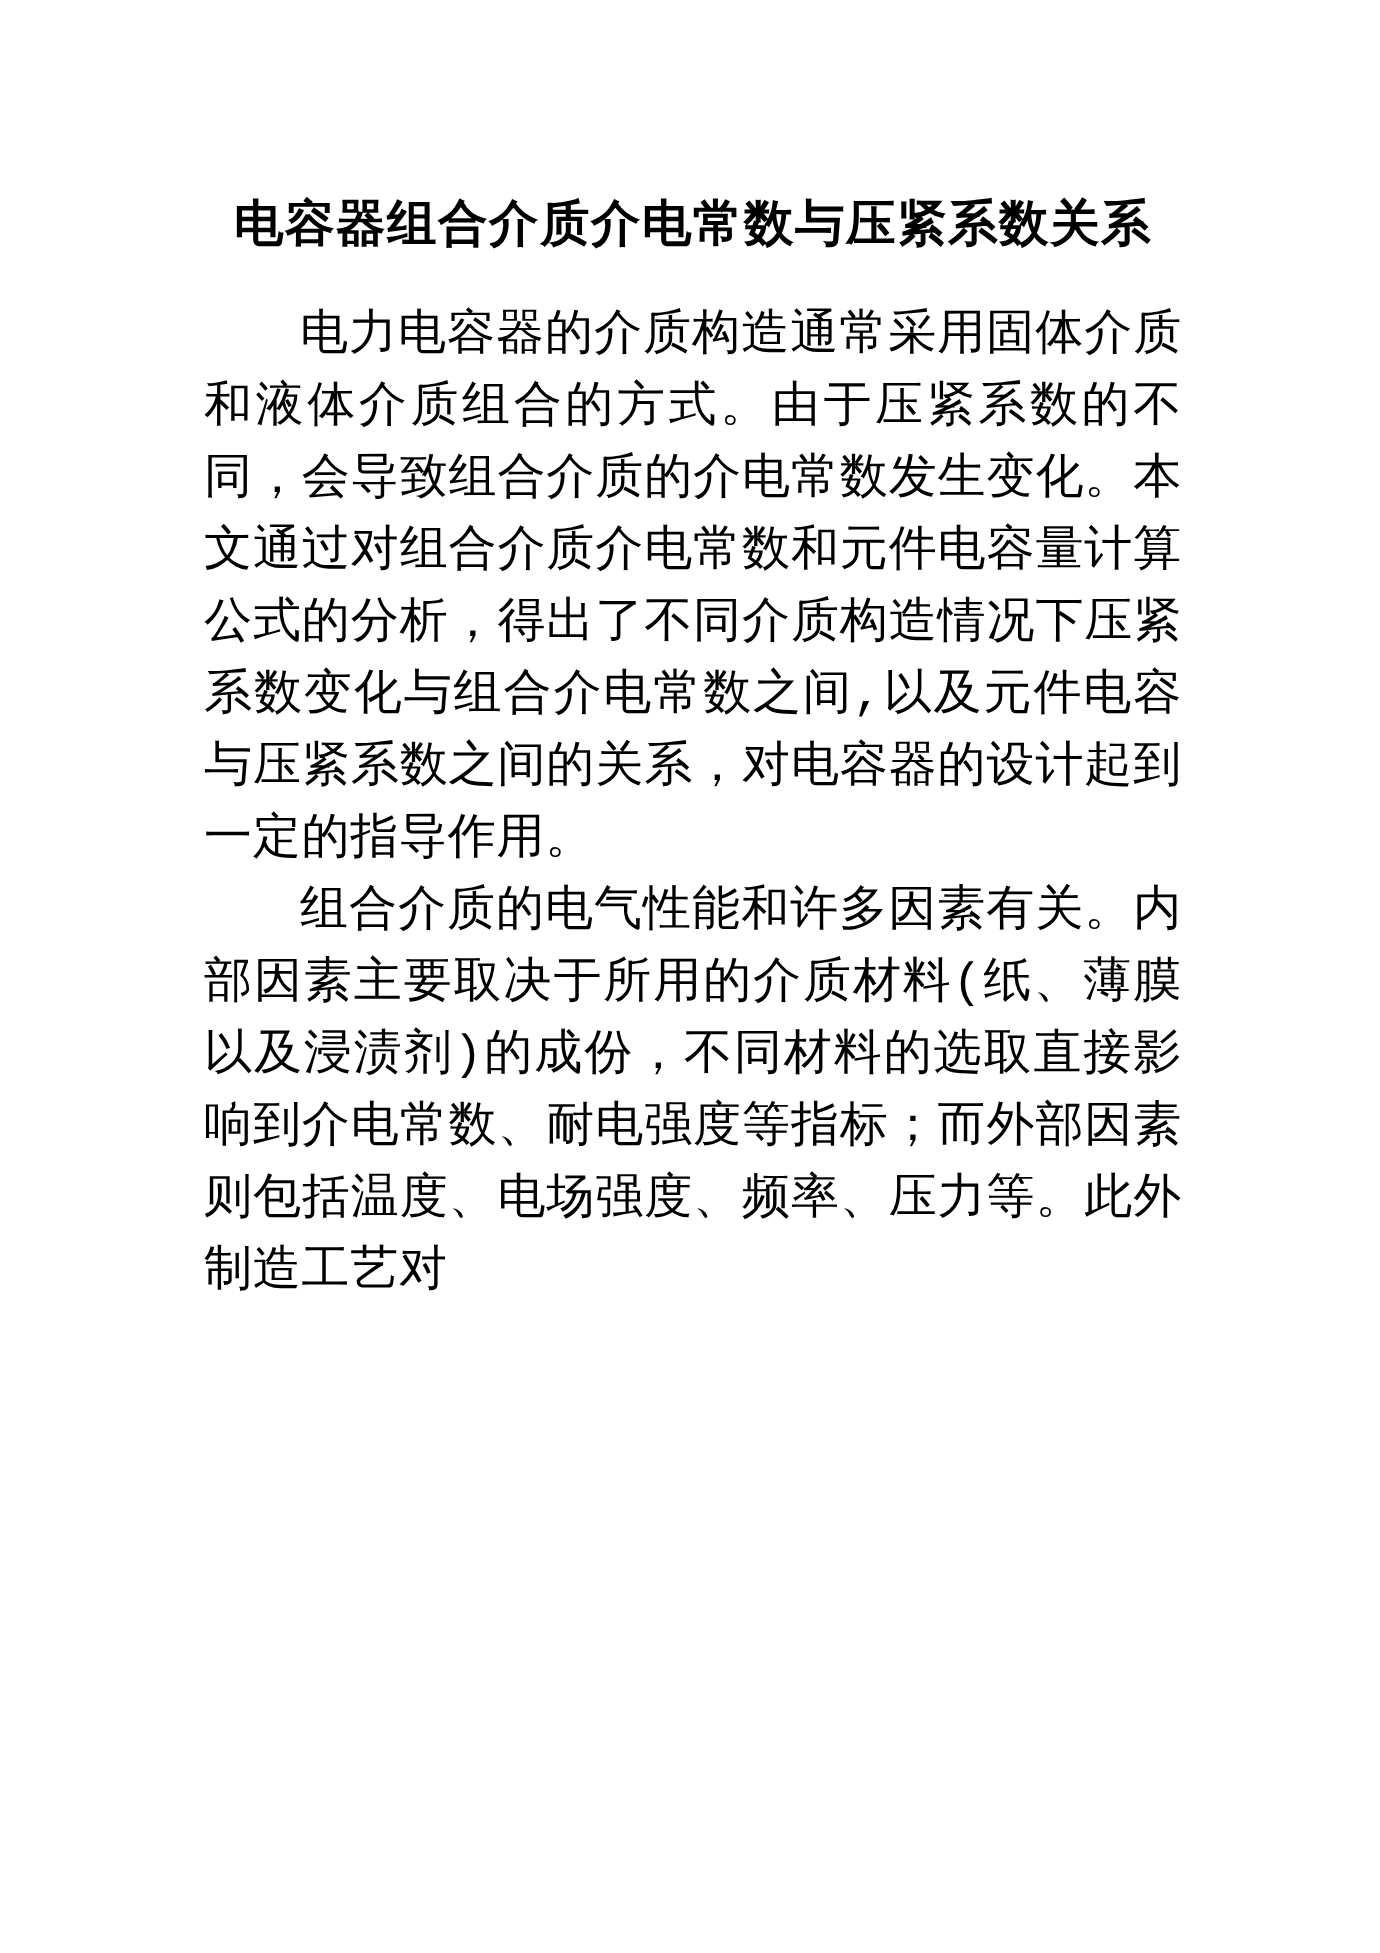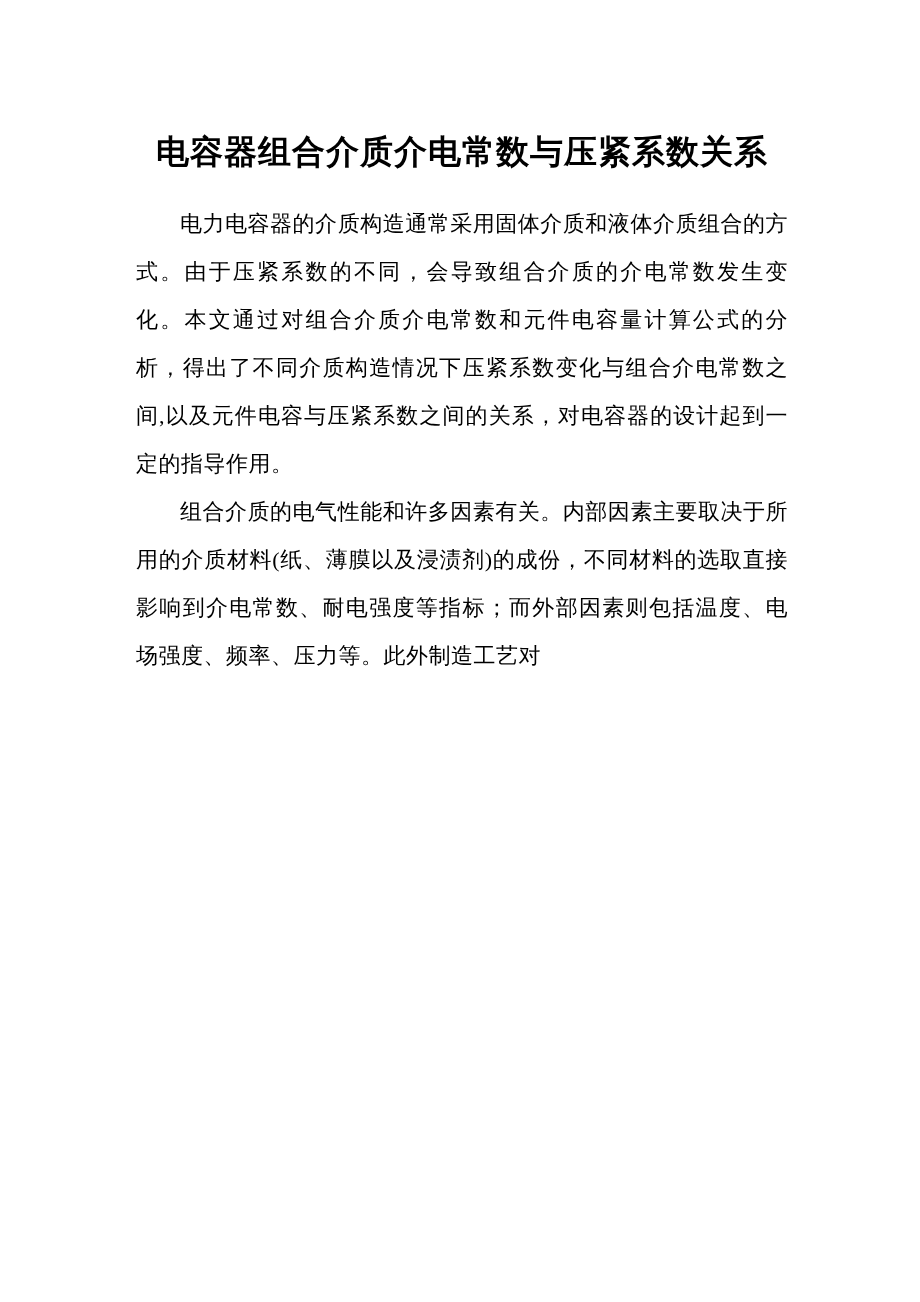--- a/index.html
+++ b/index.html
@@ -8,21 +8,21 @@
     background: #ffffff;
   }
   .page {
     position: relative;
     width: 920px;
     height: 1302px;
     margin: 0 auto;
     background: #ffffff;
     box-sizing: border-box;
     padding: 110px 132px 0 136px;
-    font-family: Liberation Serif, serif;
+    font-family: Liberation Mono, monospace;
     color: #000000;
     overflow: hidden;
   }
   .doc-title {
     margin: 0;
     padding: 0;
     font-size: 33px;
     font-weight: bold;
     text-align: center;
     line-height: 84px;
@@ -30,21 +30,21 @@
   }
   .doc-title .title-line {
     display: block;
   }
   .doc-body {
     margin-top: 6px;
   }
   .doc-body p {
     margin: 0;
     padding: 0;
-    font-size: 22px;
+    font-size: 32px;
     line-height: 48px;
     text-align: justify;
     text-indent: 2em;
     letter-spacing: 0.5px;
   }
 </style>
 </head>
 <body>
 
 <div class="page">

